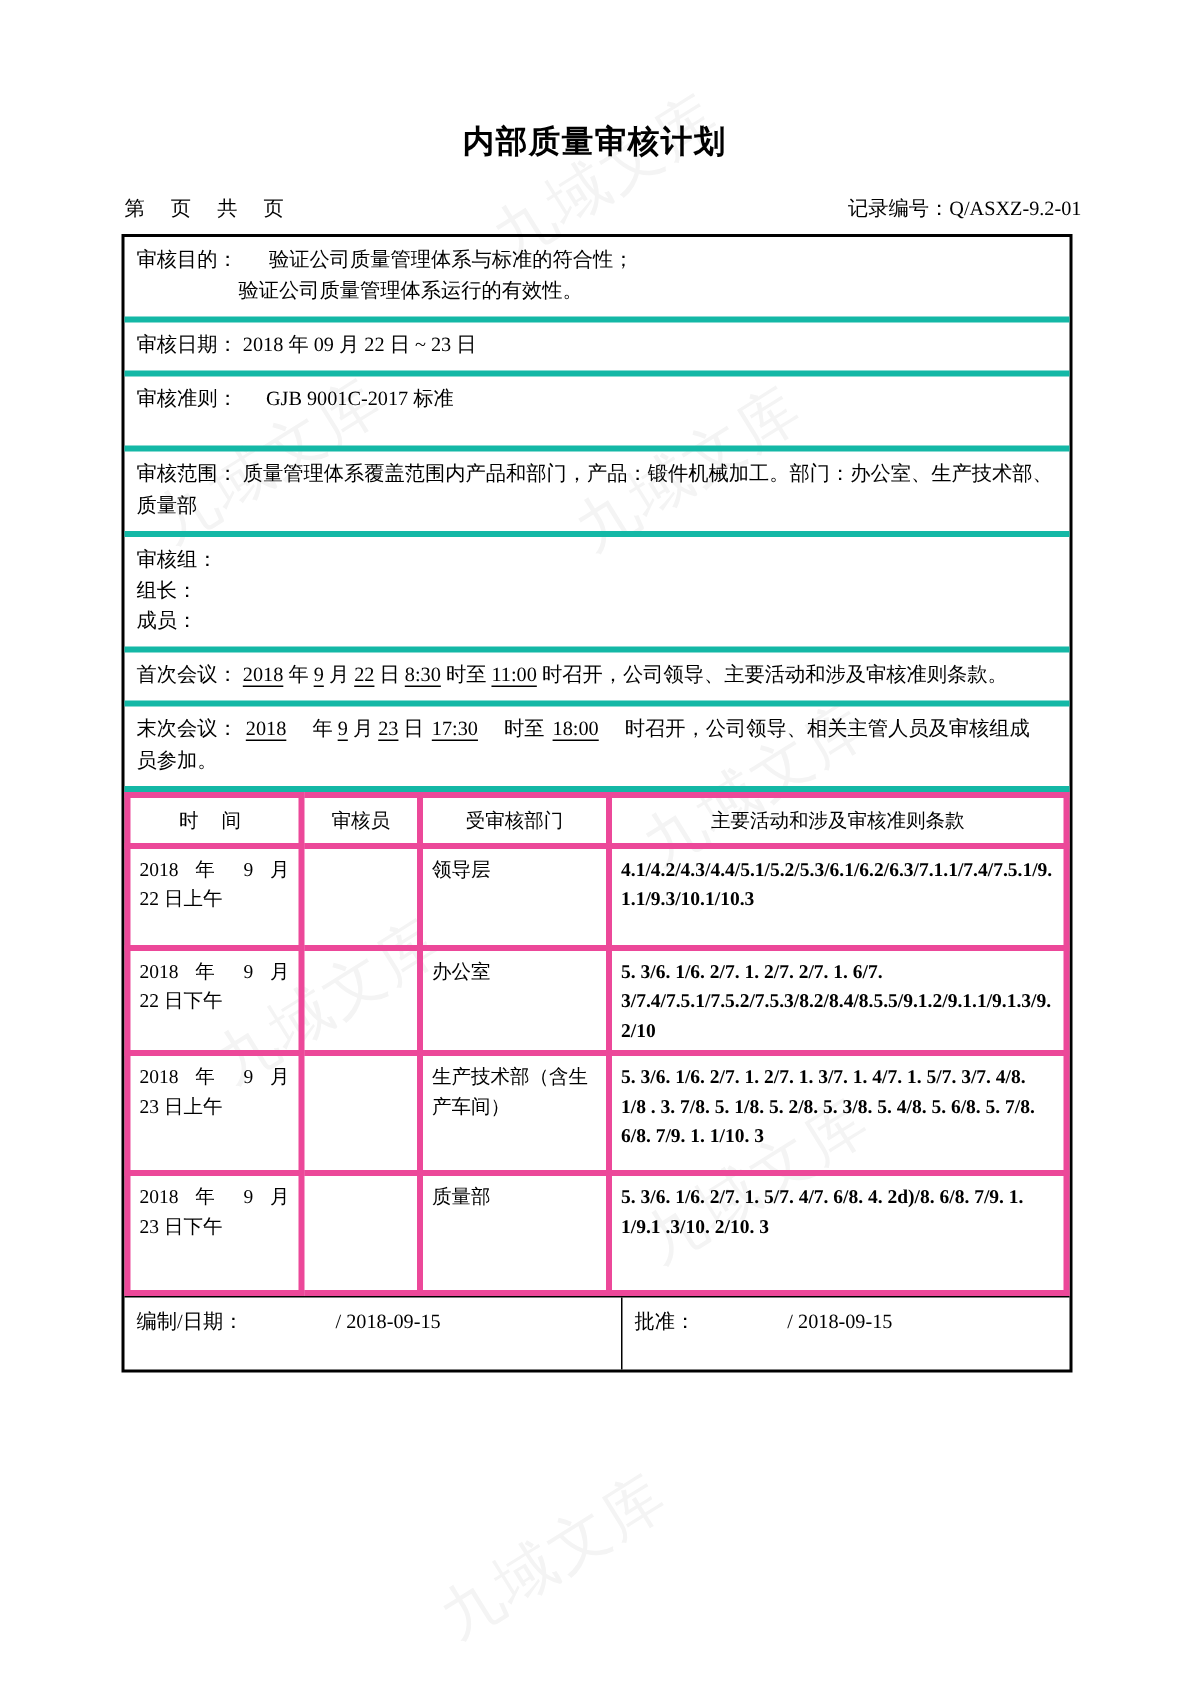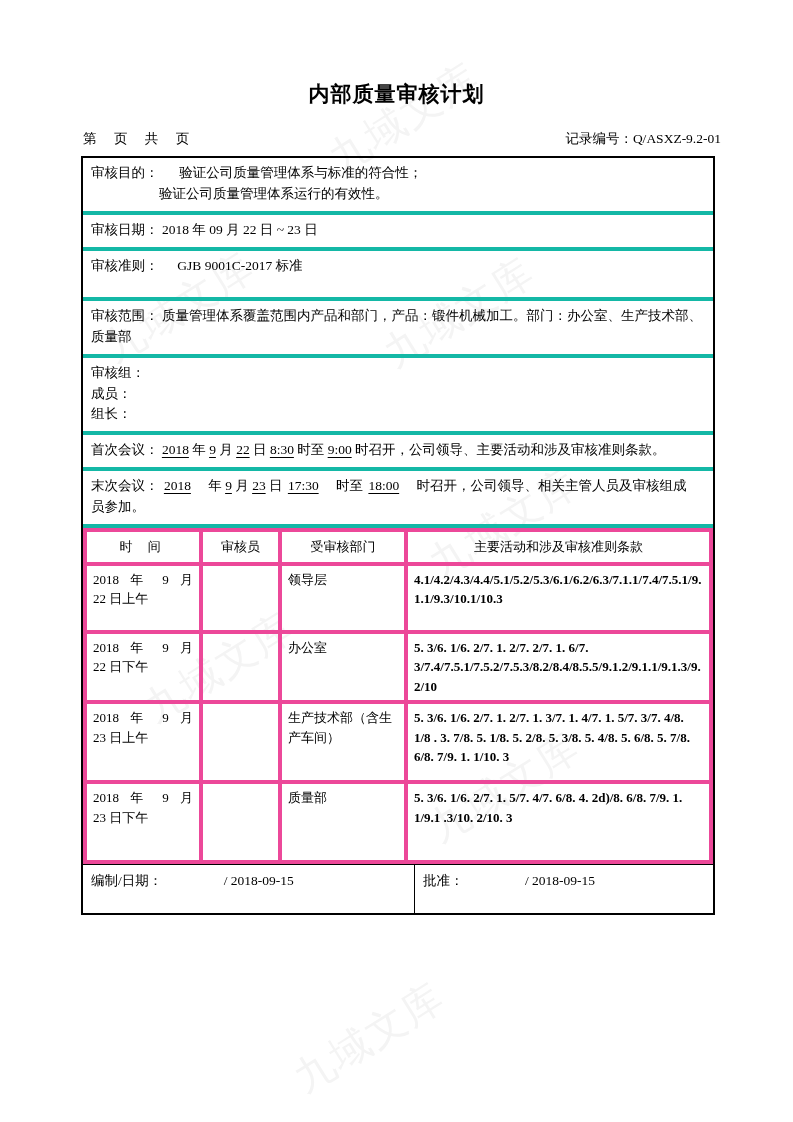--- a/index.html
+++ b/index.html
@@ -234,35 +234,35 @@
         <span>审核范围：</span>
         <span>质量管理体系覆盖范围内产品和部门，产品：锻件机械加工。部门：办公室、生产技术部、</span>
       </div>
       <div>
         <span>质量部</span>
       </div>
     </div>
 
     <div class="row row-team">
       <div>审核组：</div>
+      <div>组长：</div>
       <div>成员：</div>
-      <div>组长：</div>
     </div>
 
     <div class="row row-open">
       <span>首次会议：</span>
       <span class="u">2018</span>
       <span>年</span>
       <span class="u">9</span>
       <span>月</span>
       <span class="u">22</span>
       <span>日</span>
       <span class="u">8:30</span>
       <span>时至</span>
-      <span class="u">9:00</span>
+      <span class="u">11:00</span>
       <span>时召开，公司领导、主要活动和涉及审核准则条款。</span>
     </div>
 
     <div class="row row-close">
       <span>末次会议：</span>
       <span class="u-wide">2018</span>
       <span>年</span>
       <span class="u">9</span>
       <span>月</span>
       <span class="u">23</span>

